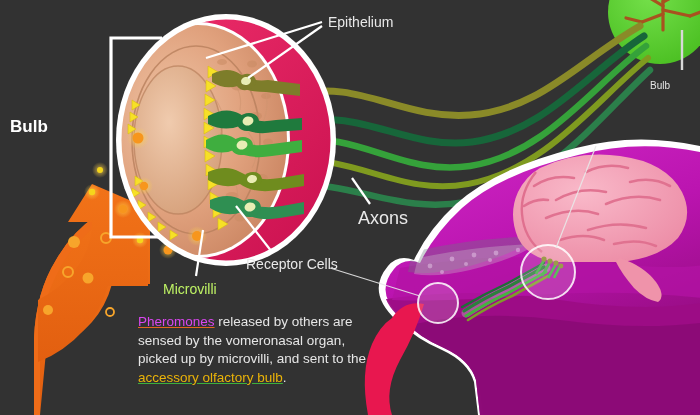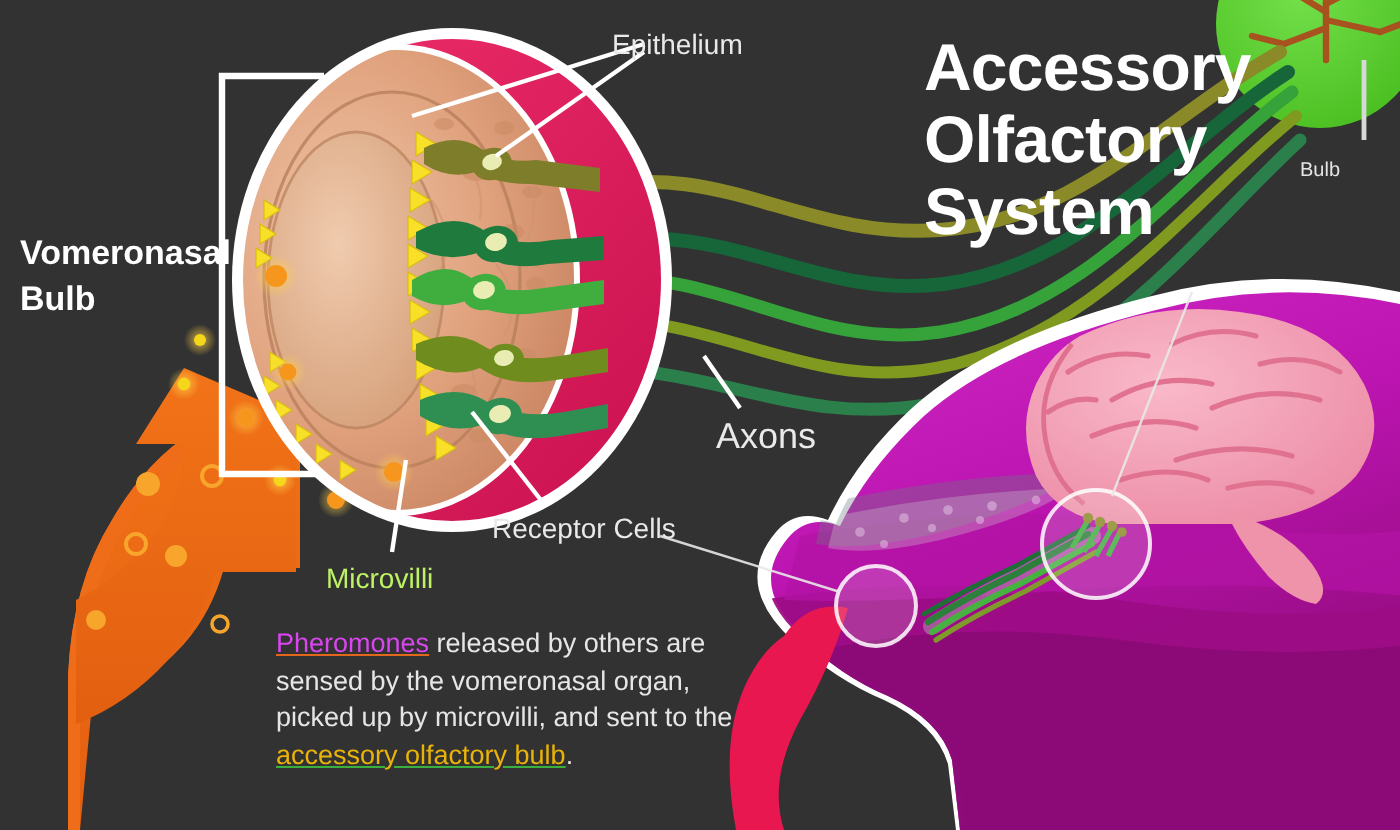--- a/index.html
+++ b/index.html
@@ -17,21 +17,21 @@
     left:462px;top:16px;width:200px;
     font-size:33px;line-height:36px;font-weight:bold;
     color:#ffffff;text-align:left;letter-spacing:-0.4px;
   }
   
   #vno-label{
     left:10px;top:115px;width:110px;
     font-size:17px;line-height:23px;font-weight:bold;color:#ffffff;
   }
   
-  #lbl-epithelium{left:306px;top:14px;font-size:14px;color:#e9e9e9;}
+  #lbl-epithelium{left:328px;top:14px;font-size:14px;color:#e9e9e9;}
   #lbl-axons{left:358px;top:208px;font-size:18px;color:#e9e9e9;}
   #lbl-receptor{left:246px;top:256px;font-size:14px;color:#e9e9e9;}
   #lbl-microvilli{left:163px;top:281px;font-size:14px;color:#bef264;}
   #lbl-bulb{left:650px;top:80px;font-size:10px;color:#e4e4e4;}
 
   
   #caption{
     left:138px;top:313px;width:232px;
     font-size:13.5px;line-height:18.6px;color:#e6e6e6;
   }
@@ -328,28 +328,22 @@
     <g stroke="#ffffff" stroke-width="2.2" fill="none">
       <path d="M322,22 L206,58"></path>
       <path d="M322,26 L248,78"></path>
       <path d="M370,204 L352,178"></path>
       <path d="M272,252 L236,206"></path>
       <path d="M196,276 L203,230"></path>
     </g>
     <path d="M682,70 L682,30" stroke="#d8d8d8" stroke-width="2.4" fill="none"></path>
   </svg>
 
-  <div class="txt" id="title">
-    <div>Accessory</div>
-    <div>Olfactory</div>
-    <div>System</div>
-  </div>
 
   <div class="txt" id="vno-label">
-    <div>Vomeronasal</div>
     <div>Bulb</div>
   </div>
 
   <div class="txt" id="lbl-epithelium">Epithelium</div>
   <div class="txt" id="lbl-axons">Axons</div>
   <div class="txt" id="lbl-receptor">Receptor Cells</div>
   <div class="txt" id="lbl-microvilli">Microvilli</div>
   <div class="txt" id="lbl-bulb">Bulb</div>
 
   <div class="txt" id="caption">

